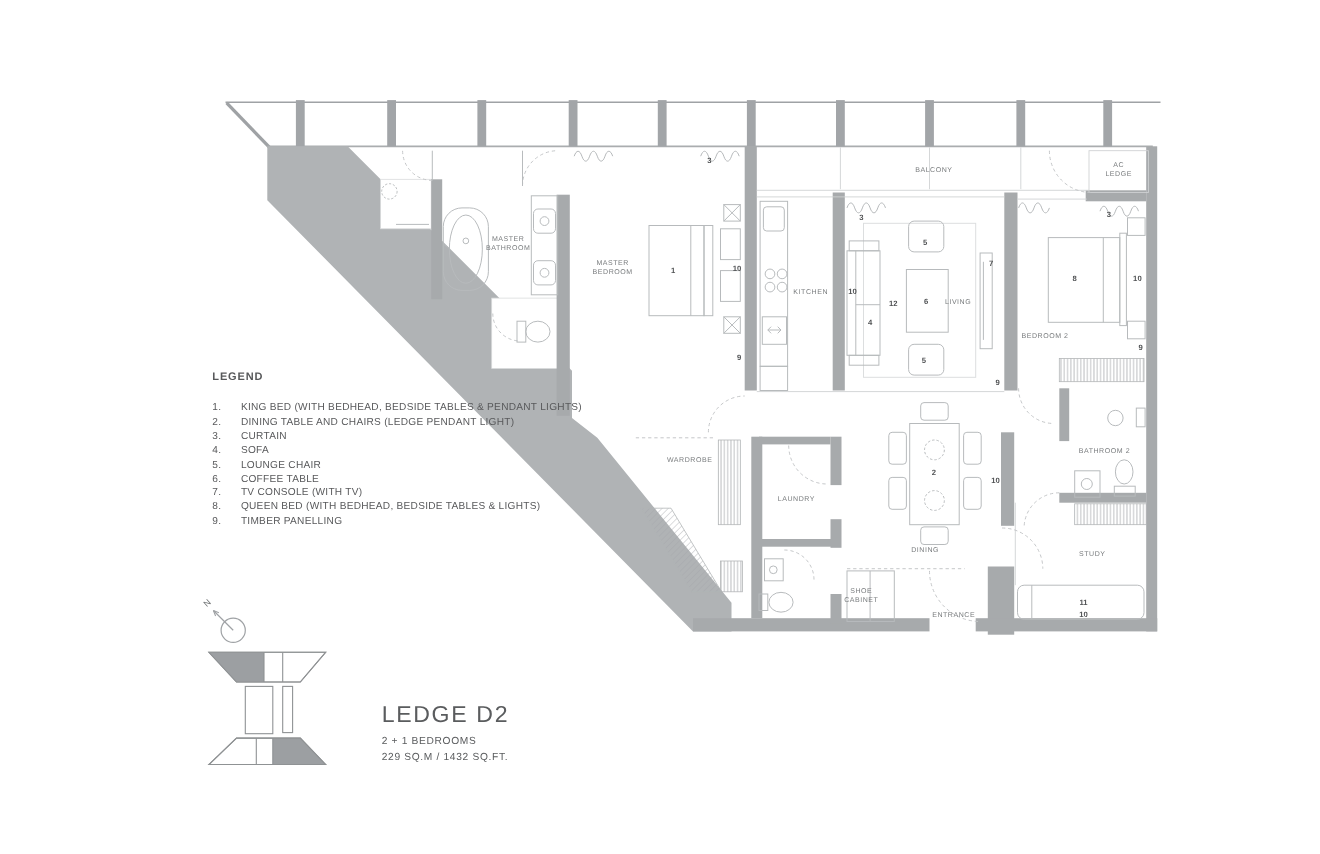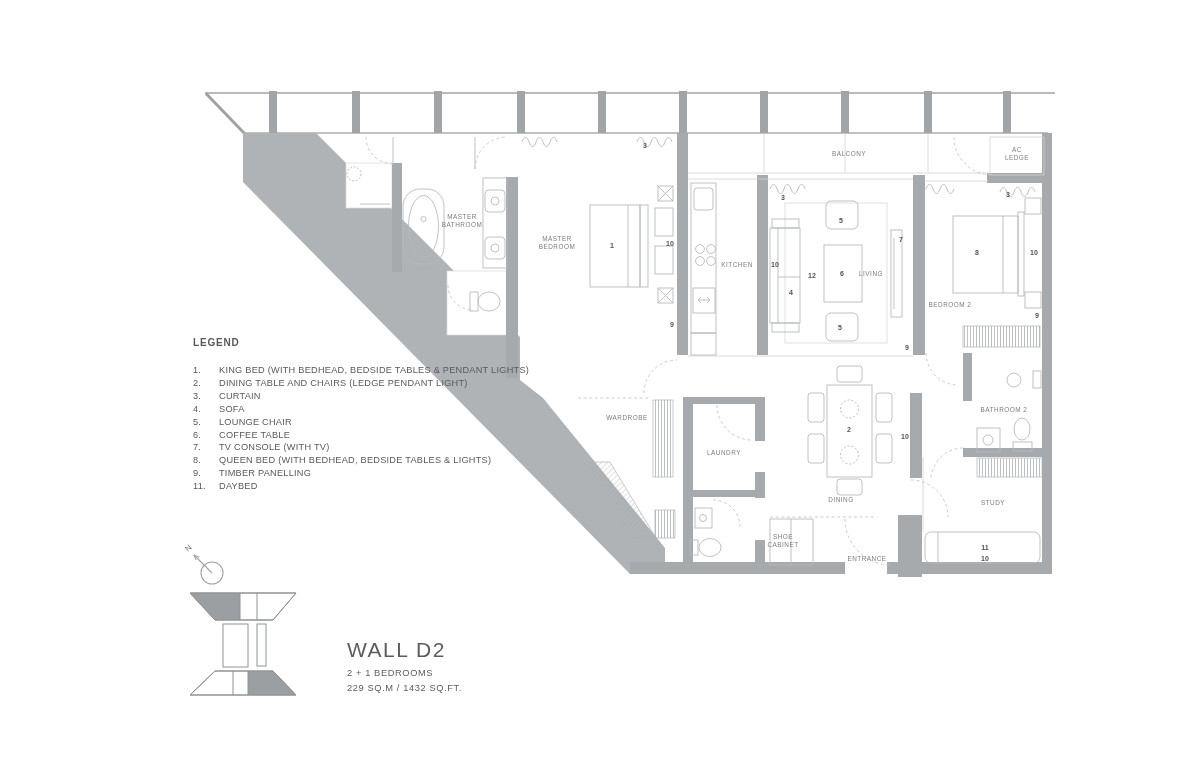--- a/index.html
+++ b/index.html
@@ -342,28 +342,24 @@
           <span>TV CONSOLE (WITH TV)</span>
         </div>
         <div class="legend-row">
           <span class="num">8.</span>
           <span>QUEEN BED (WITH BEDHEAD, BEDSIDE TABLES &amp; LIGHTS)</span>
         </div>
         <div class="legend-row">
           <span class="num">9.</span>
           <span>TIMBER PANELLING</span>
         </div>
-        <div class="legend-row">
-          <span class="num">11.</span>
-          <span>DAYBED</span>
-        </div>
       </div>
   </div>
 
   <div class="titleblock">
-    <h1>WALL D2</h1>
+    <h1>LEDGE D2</h1>
     <div class="sub">
       <div>2 + 1 BEDROOMS</div>
       <div>229 SQ.M / 1432 SQ.FT.</div>
     </div>
   </div>
 
 </div>
 
 </body></html>

